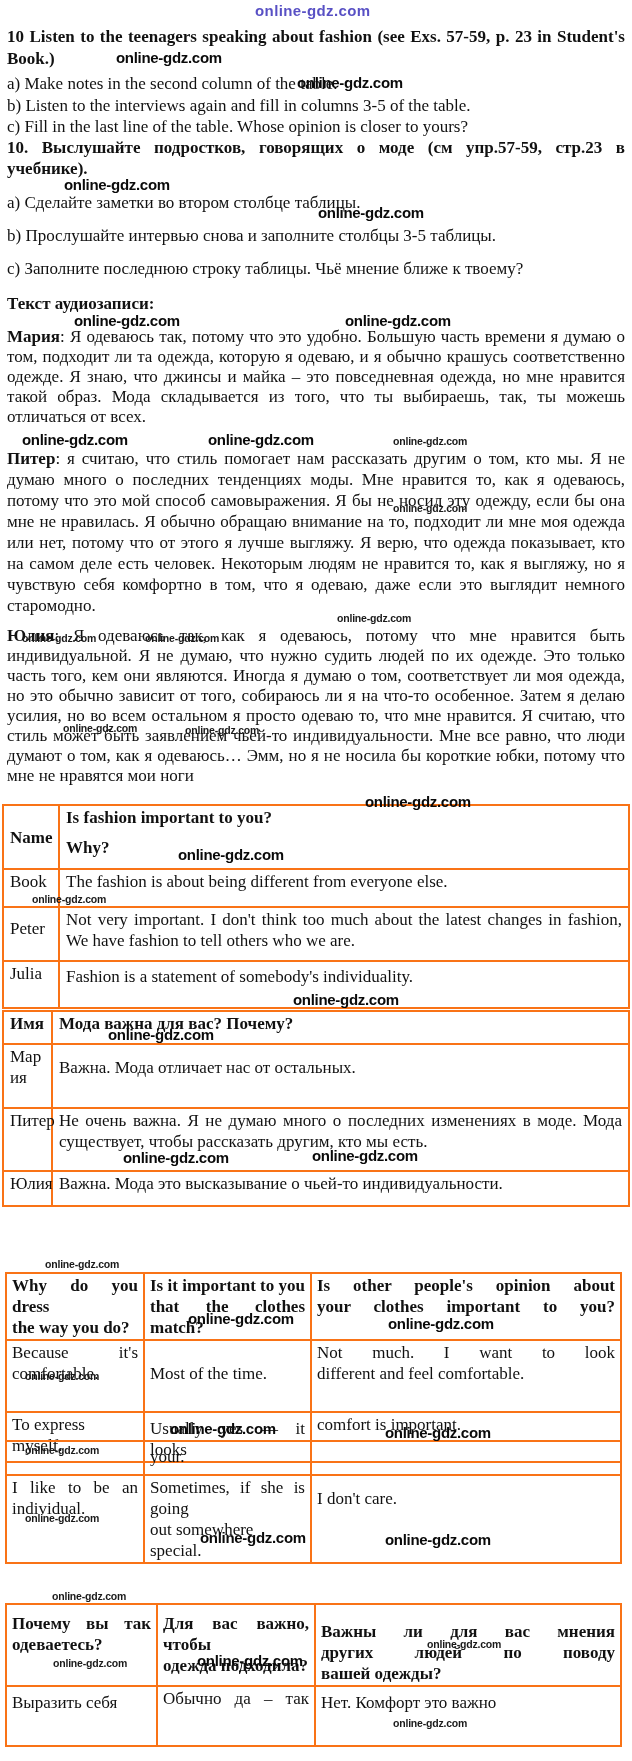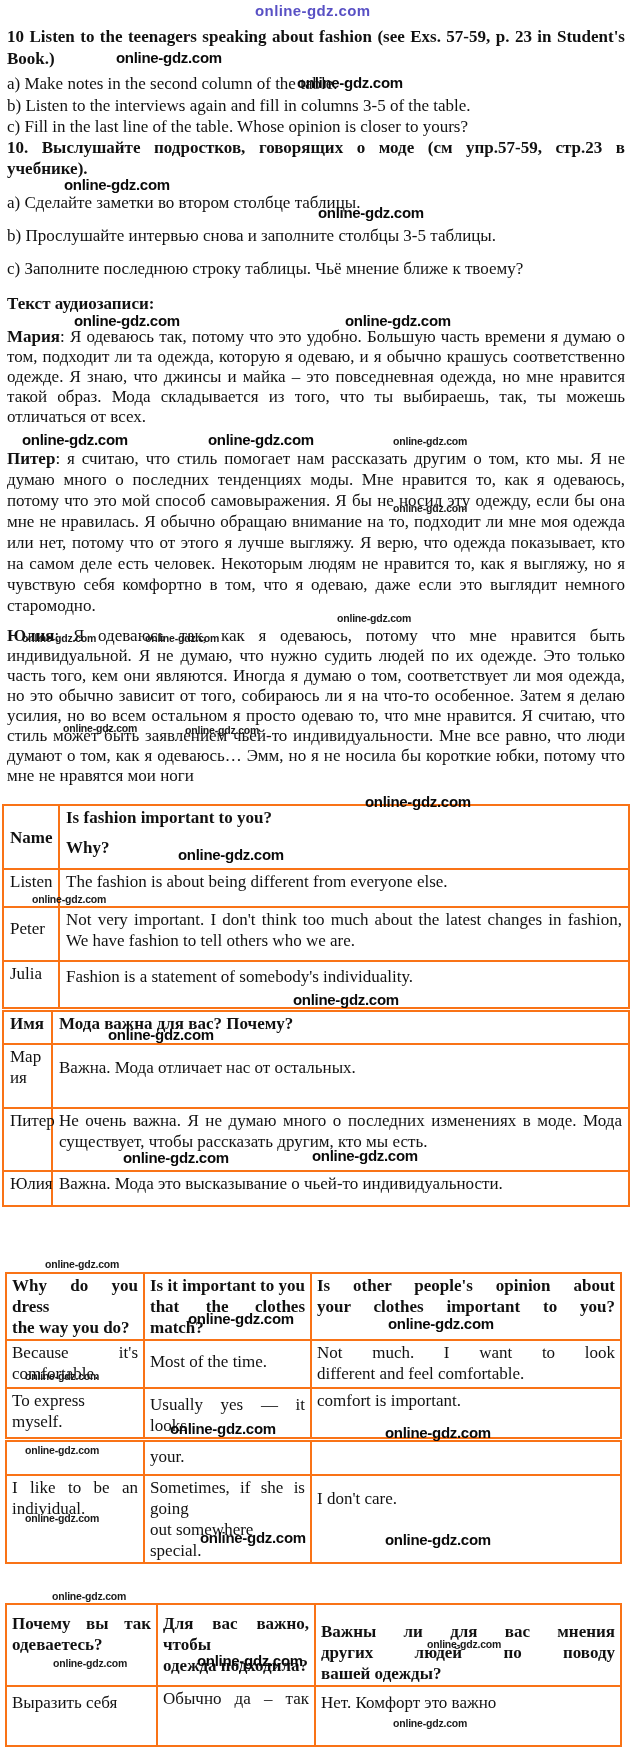--- a/index.html
+++ b/index.html
@@ -102,21 +102,21 @@
       </colgroup>
     <tbody>
         <tr style="height:64px">
       <td class="b" style="vertical-align:middle">Name</td>
       <td class="b">
         <div>Is fashion important to you?</div>
         <div class="why2">Why?</div>
       </td>
     </tr>
     <tr style="height:38px">
-      <td class="namecell">Listen</td>
+      <td class="namecell">Book</td>
       <td class="jn">The fashion is about being different from everyone else.</td>
     </tr>
     <tr style="height:54px">
       <td class="namecell" style="padding-top:10px">Peter</td>
       <td class="jn">Not very important. I don't think too much about the latest changes in fashion, We have fashion to tell others who we are.</td>
     </tr>
     <tr style="height:47px">
       <td class="namecell">Julia</td>
       <td class="jn" style="padding-top:4px">Fashion is a statement of somebody's individuality.</td>
     </tr>
@@ -162,26 +162,26 @@
       </td>
       <td class="b" style="word-spacing:-1px">
         <div class="jl">Is it important to you</div>
         <div class="jl">that the clothes match?</div>
       </td>
       <td class="b">
         <div class="jl">Is other people's opinion about</div>
         <div class="jl">your clothes important to you?</div>
       </td>
     </tr>
-    <tr style="height:48px">
+    <tr style="height:72px">
       <td>
         <div class="jl">Because it's</div>
         <div>comfortable.</div>
       </td>
-      <td style="padding-top:10px">
+      <td style="padding-top:22px">
         <div>Most of the time.</div>
       </td>
       <td>
         <div class="jl">Not much. I want to look</div>
         <div>different and feel comfortable.</div>
       </td>
     </tr>
     <tr style="height:38px">
       <td>
         <div>To express myself.</div>

